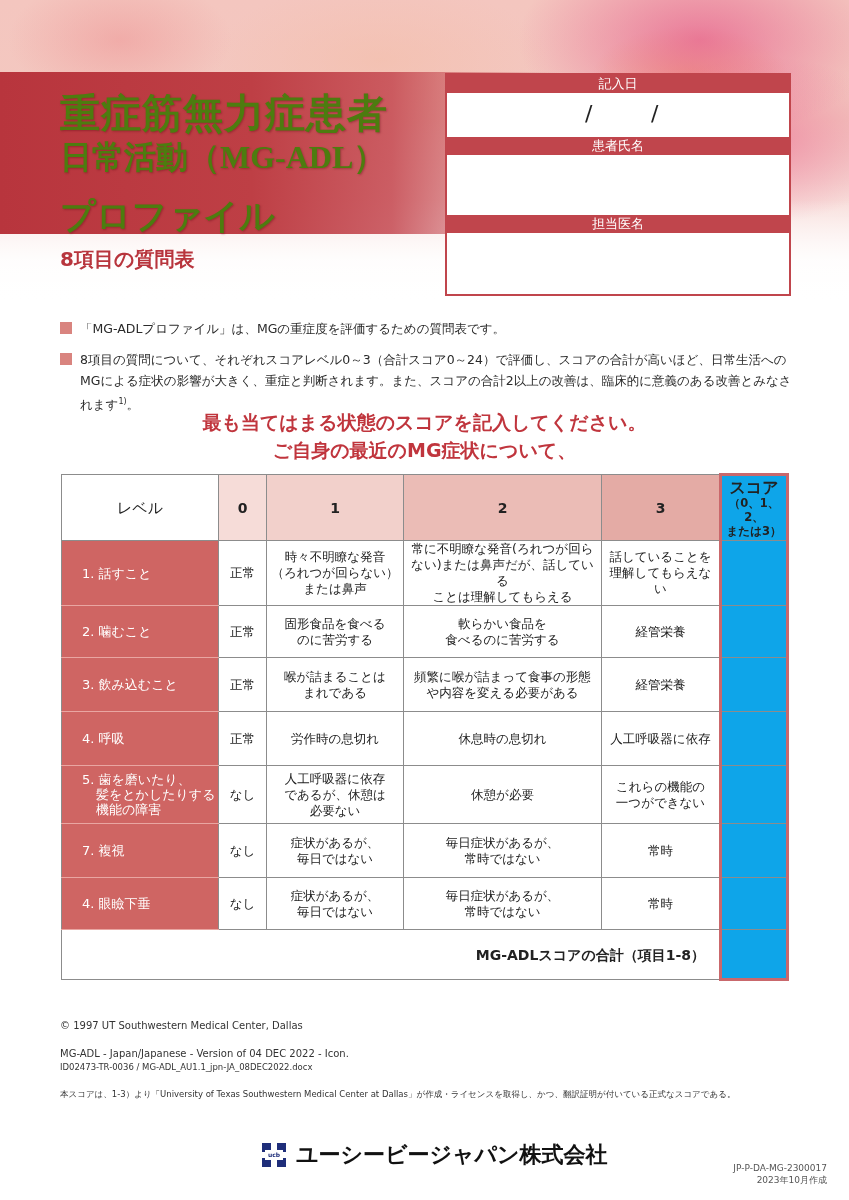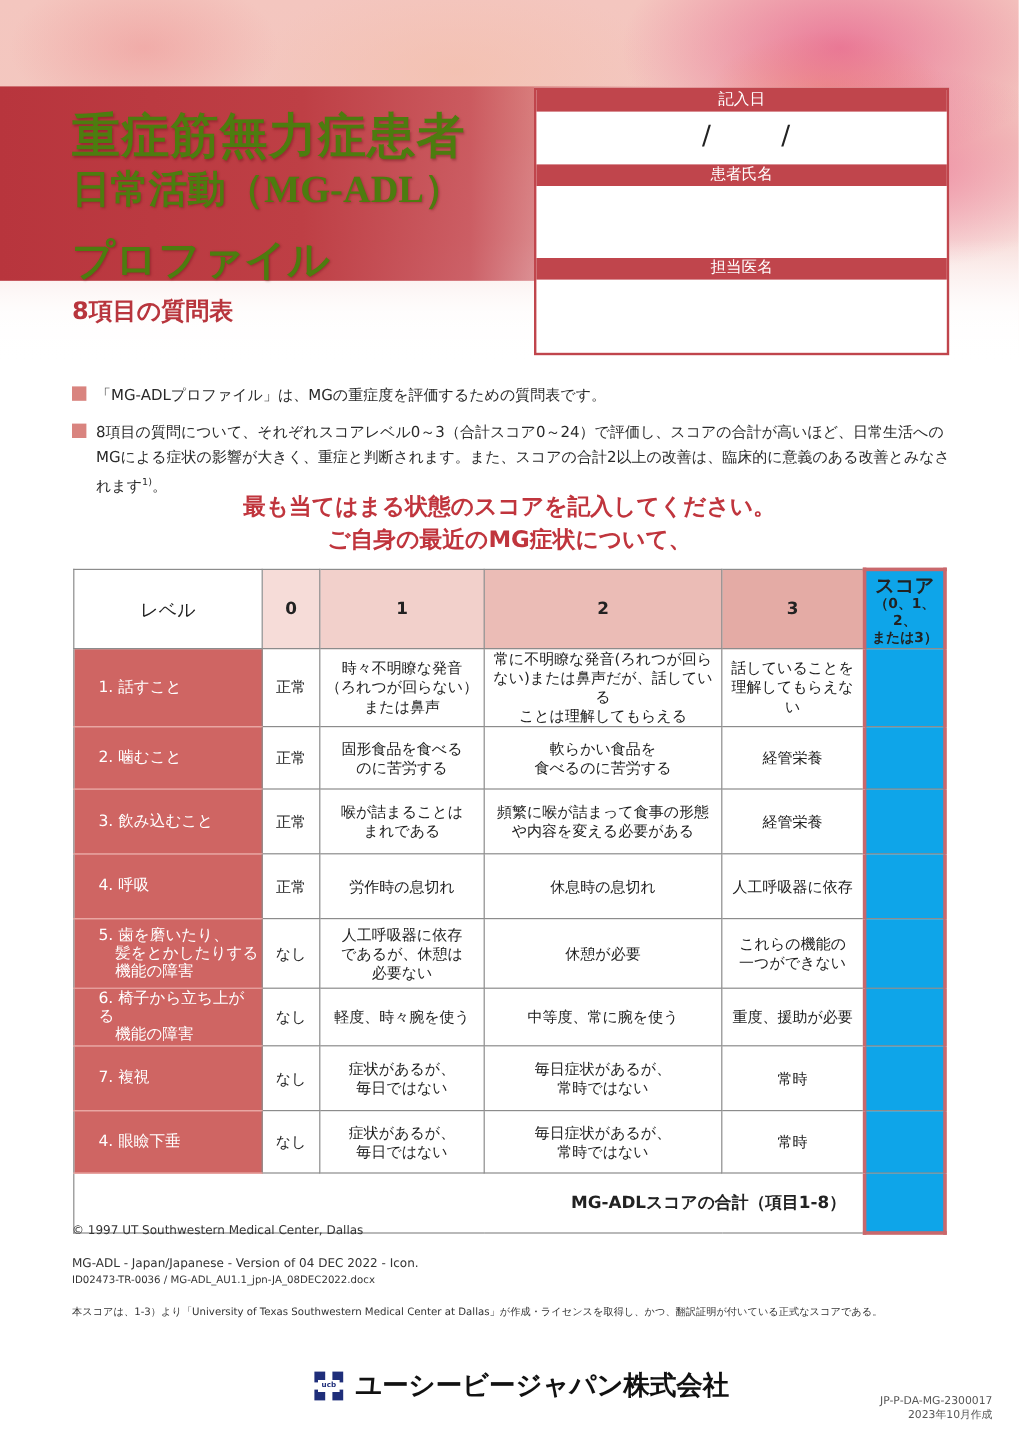--- a/index.html
+++ b/index.html
@@ -268,31 +268,20 @@
           <div>必要ない</div>
         </td>
     <td>休憩が必要</td>
     <td>
           <div>これらの機能の</div>
           <div>一つができない</div>
         </td>
     <td class="score-col input-cell"></td>
   </tr>
 
-  <tr class="r6">
-    <td class="item">
-      <span>6. 椅子から立ち上がる</span>
-      <span class="indent">機能の障害</span>
-    </td>
-    <td>なし</td>
-    <td>軽度、時々腕を使う</td>
-    <td>中等度、常に腕を使う</td>
-    <td>重度、援助が必要</td>
-    <td class="score-col input-cell"></td>
-  </tr>
 
   <tr class="r7">
     <td class="item">7. 複視</td>
     <td>なし</td>
     <td>
           <div>症状があるが、</div>
           <div>毎日ではない</div>
         </td>
     <td>
           <div>毎日症状があるが、</div>

